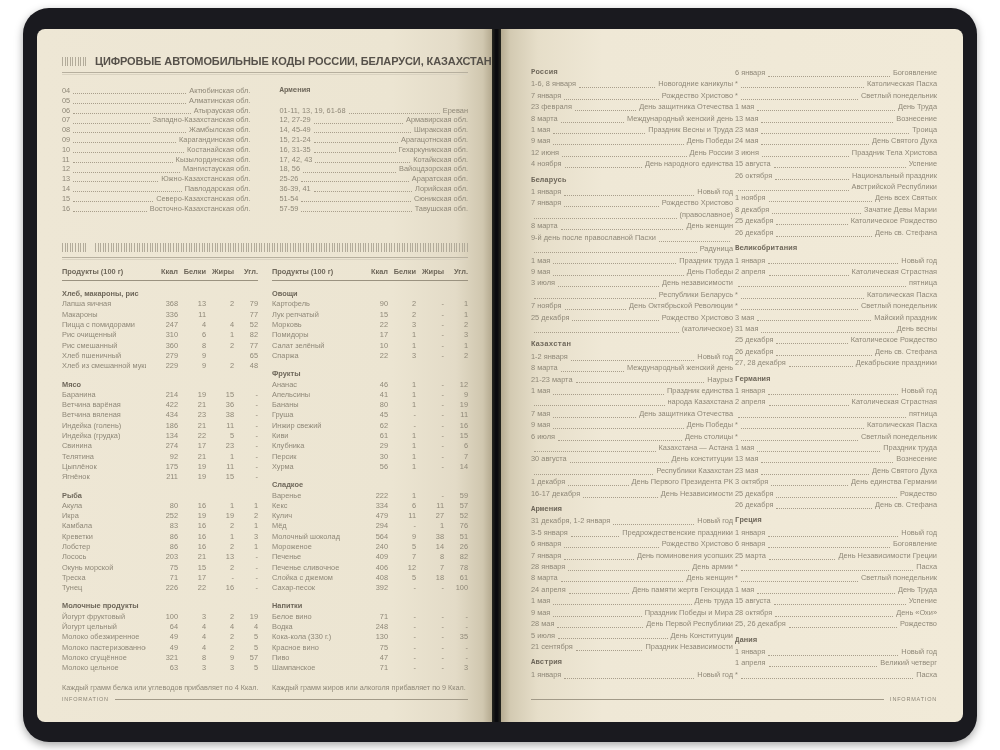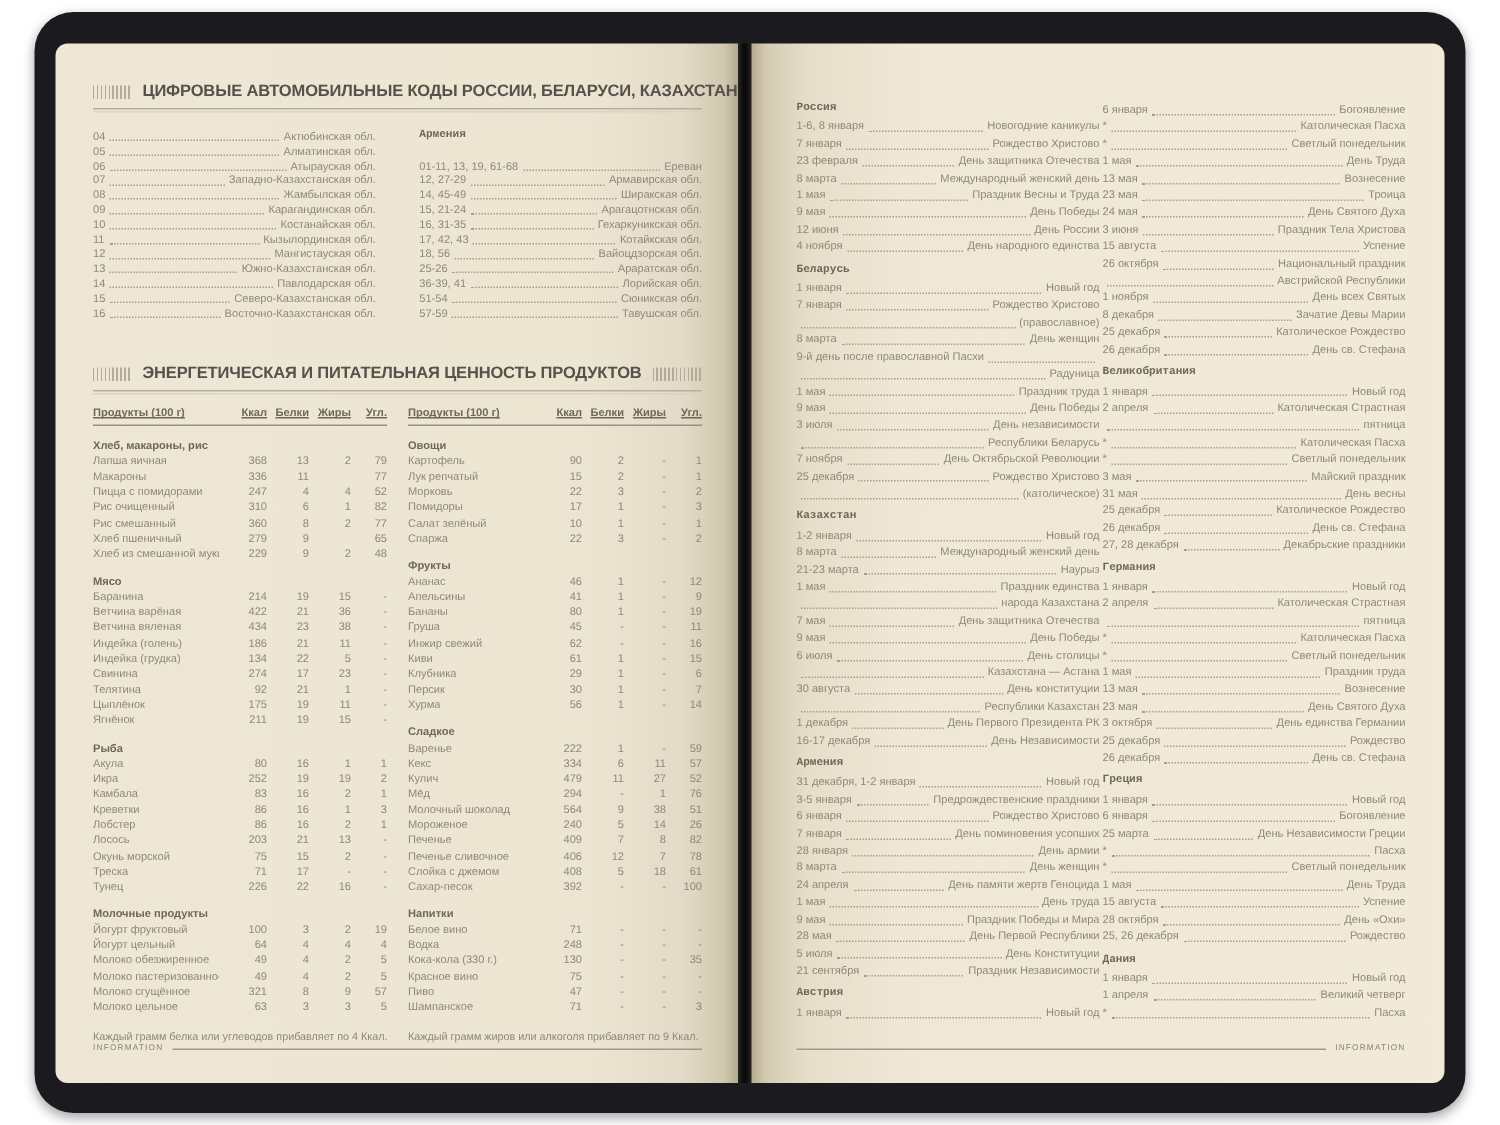--- a/index.html
+++ b/index.html
@@ -31,21 +31,21 @@
   .l { flex:0 0 auto; } .r { flex:0 0 auto; }
 
   .codes { display:flex; gap:29px; margin-top:13px;justify-content:flex-end; }
   .codes .col { flex:1; min-width:0; }
   .country { font-weight:700; color:#6e675a; font-size:7.4px; line-height:9.8px;font-family:Liberation Mono, monospace; }
   .codes .country { margin-bottom:9.8px; }
 
   .food { display:flex; gap:14px; margin-top:6px; }
   .fgroup { flex:1; min-width:0; }
   .fhead { display:flex; font-weight:700; color:#6e675a; font-size:7.4px; line-height:9.8px;
-           padding:3px 0; border-bottom:1px solid #9a9280;text-decoration:underline; }
+           padding:3px 0; border-bottom:1px solid #9a9280; }
   .fsec { margin-top:8px; }
   .ftitle { font-weight:700; color:#6e675a; font-size:7.4px; line-height:10.3px; }
   .frow { display:flex; line-height:10.3px; font-size:7.4px; color:#8f8878; }
   .fname { flex:1 1 auto; white-space:nowrap; overflow:hidden; }
   .fnum { flex:0 0 auto; width:28px; text-align:right; }
   .fnum.n1 { width:32px; } .fnum.n4 { width:24px; }
   .fnote { margin-top:9px; font-size:7.2px; color:#8f8878; line-height:9.5px; white-space:nowrap; }
 
   .holidays { display:flex; gap:2px; margin-top:12px;align-items:center; }
   .hcol { flex:1; min-width:0; }
@@ -197,21 +197,20 @@
                 <span class="l">57-59</span>
                 <span class="dots"></span>
                 <span class="r">Тавушская обл.</span>
               </div>
             </div>
         </div>
       </div>
 
       <header class="hdr second">
         <span class="stripe"></span>
-        <span class="hdr-title">ЭНЕРГЕТИЧЕСКАЯ И ПИТАТЕЛЬНАЯ ЦЕННОСТЬ ПРОДУКТОВ</span>
         <span class="stripe grow"></span>
       </header>
 
       <div class="food">
         <div class="fgroup">
           <div class="fhead">
             <span class="fname">Продукты (100 г)</span>
             <span class="fnum n1">Ккал</span>
             <span class="fnum n2">Белки</span>
             <span class="fnum n3">Жиры</span>

